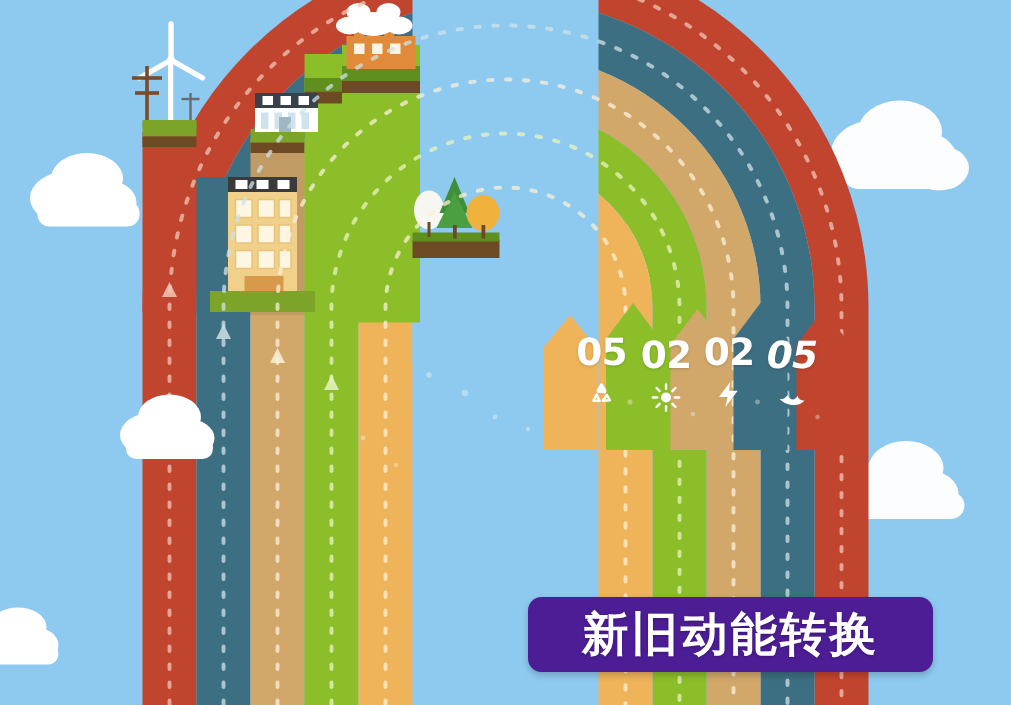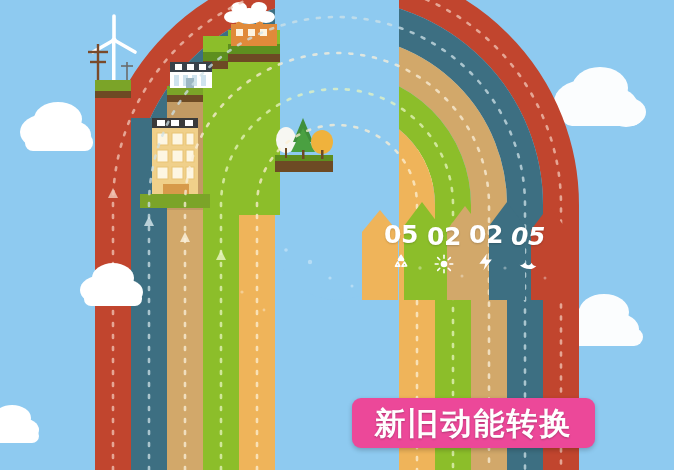--- a/index.html
+++ b/index.html
@@ -24,22 +24,22 @@
     font-family:"DejaVu Sans",sans-serif;
   }
   .marker .ico{
     display:block;margin:5px auto 0;width:20px;height:20px;
   }
   .marker .ico svg{display:block;width:20px;height:20px;}
 
   
   #banner{
     position:absolute;left:352px;top:398px;
-    width:243px;height:50px;
-    background:#ec4899;border-radius:9px;
+    width:270px;height:50px;
+    background:#4c1d95;border-radius:9px;
     box-shadow:0 2px 5px rgba(0,0,0,.22);
     display:flex;align-items:center;justify-content:center;
   }
   #banner .btext{
     color:#ffffff;font-size:31px;font-weight:bold;
     letter-spacing:2px;line-height:1;
     font-family:"DejaVu Sans","Liberation Sans",sans-serif;
     text-shadow:0 1px 2px rgba(0,0,0,.25);
     white-space:nowrap;
   }

